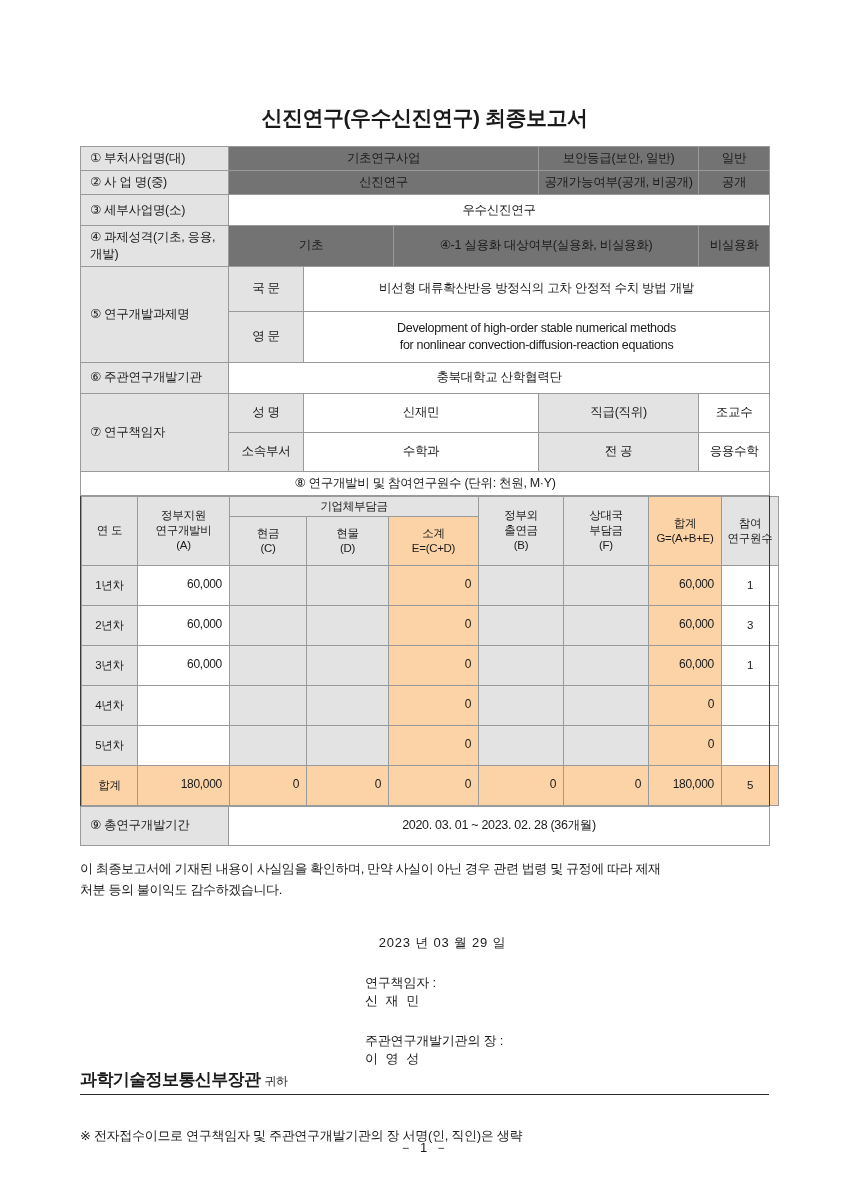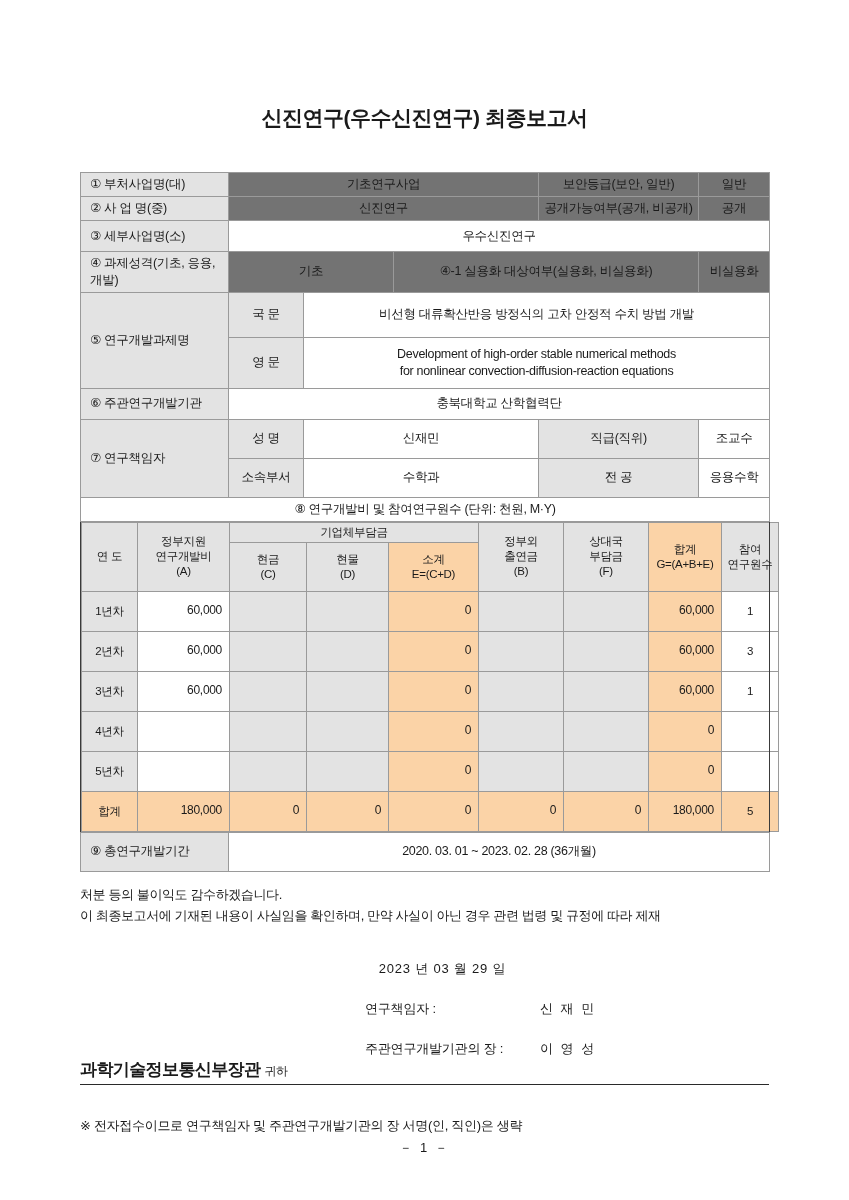--- a/index.html
+++ b/index.html
@@ -32,21 +32,21 @@
     letter-spacing: -0.5px;
     margin-top: 96px;
     margin-bottom: 0;
     line-height: 1.2;
   }
 
   
   table.main {
     border-collapse: collapse;
     width: 689px;
-    margin-top: 42px;
+    margin-top: 16px;
     table-layout: fixed;
   }
   table.main td {
     border: 1px solid #9a9a9a;
     font-size: 12.5px;
     padding: 3px 4px;
     text-align: center;
     vertical-align: middle;
     line-height: 1.35;
     letter-spacing: -0.3px;
@@ -124,20 +124,21 @@
   .sig-date {
     text-align: center;
     margin-left: 36px;
     letter-spacing: 0.8px;
   }
   .sig-line {
     margin-top: 22px;
     display: flex;
     justify-content: flex-start;
     padding-left: 285px;
+    flex-direction: column;
   }
   .sig-line .sig-role {
     width: 175px;
     letter-spacing: -0.2px;
   }
   .sig-line .sig-name {
     letter-spacing: 2px;
   }
   .minister-row {
     border-bottom: 1.3px solid #2a2a2a;
@@ -383,22 +384,22 @@
     </tr>
 
     <tr>
       <td class="lbl" style="height:32px">⑨ 총연구개발기간</td>
       <td colspan="6">2020. 03. 01 ~ 2023. 02. 28 (36개월)</td>
     </tr>
   </tbody>
     </table>
 
   <div class="statement">
+    <div>이 최종보고서에 기재된 내용이 사실임을 확인하며, 만약 사실이 아닌 경우 관련 법령 및 규정에 따라 제재</div>
     <div>처분 등의 불이익도 감수하겠습니다.</div>
-    <div>이 최종보고서에 기재된 내용이 사실임을 확인하며, 만약 사실이 아닌 경우 관련 법령 및 규정에 따라 제재</div>
   </div>
 
   <div class="sig-block">
     <div class="sig-date">2023 년  03 월  29 일</div>
 
     <div class="sig-line">
       <span class="sig-role">연구책임자 :</span>
       <span class="sig-name">신 재 민</span>
     </div>
 

